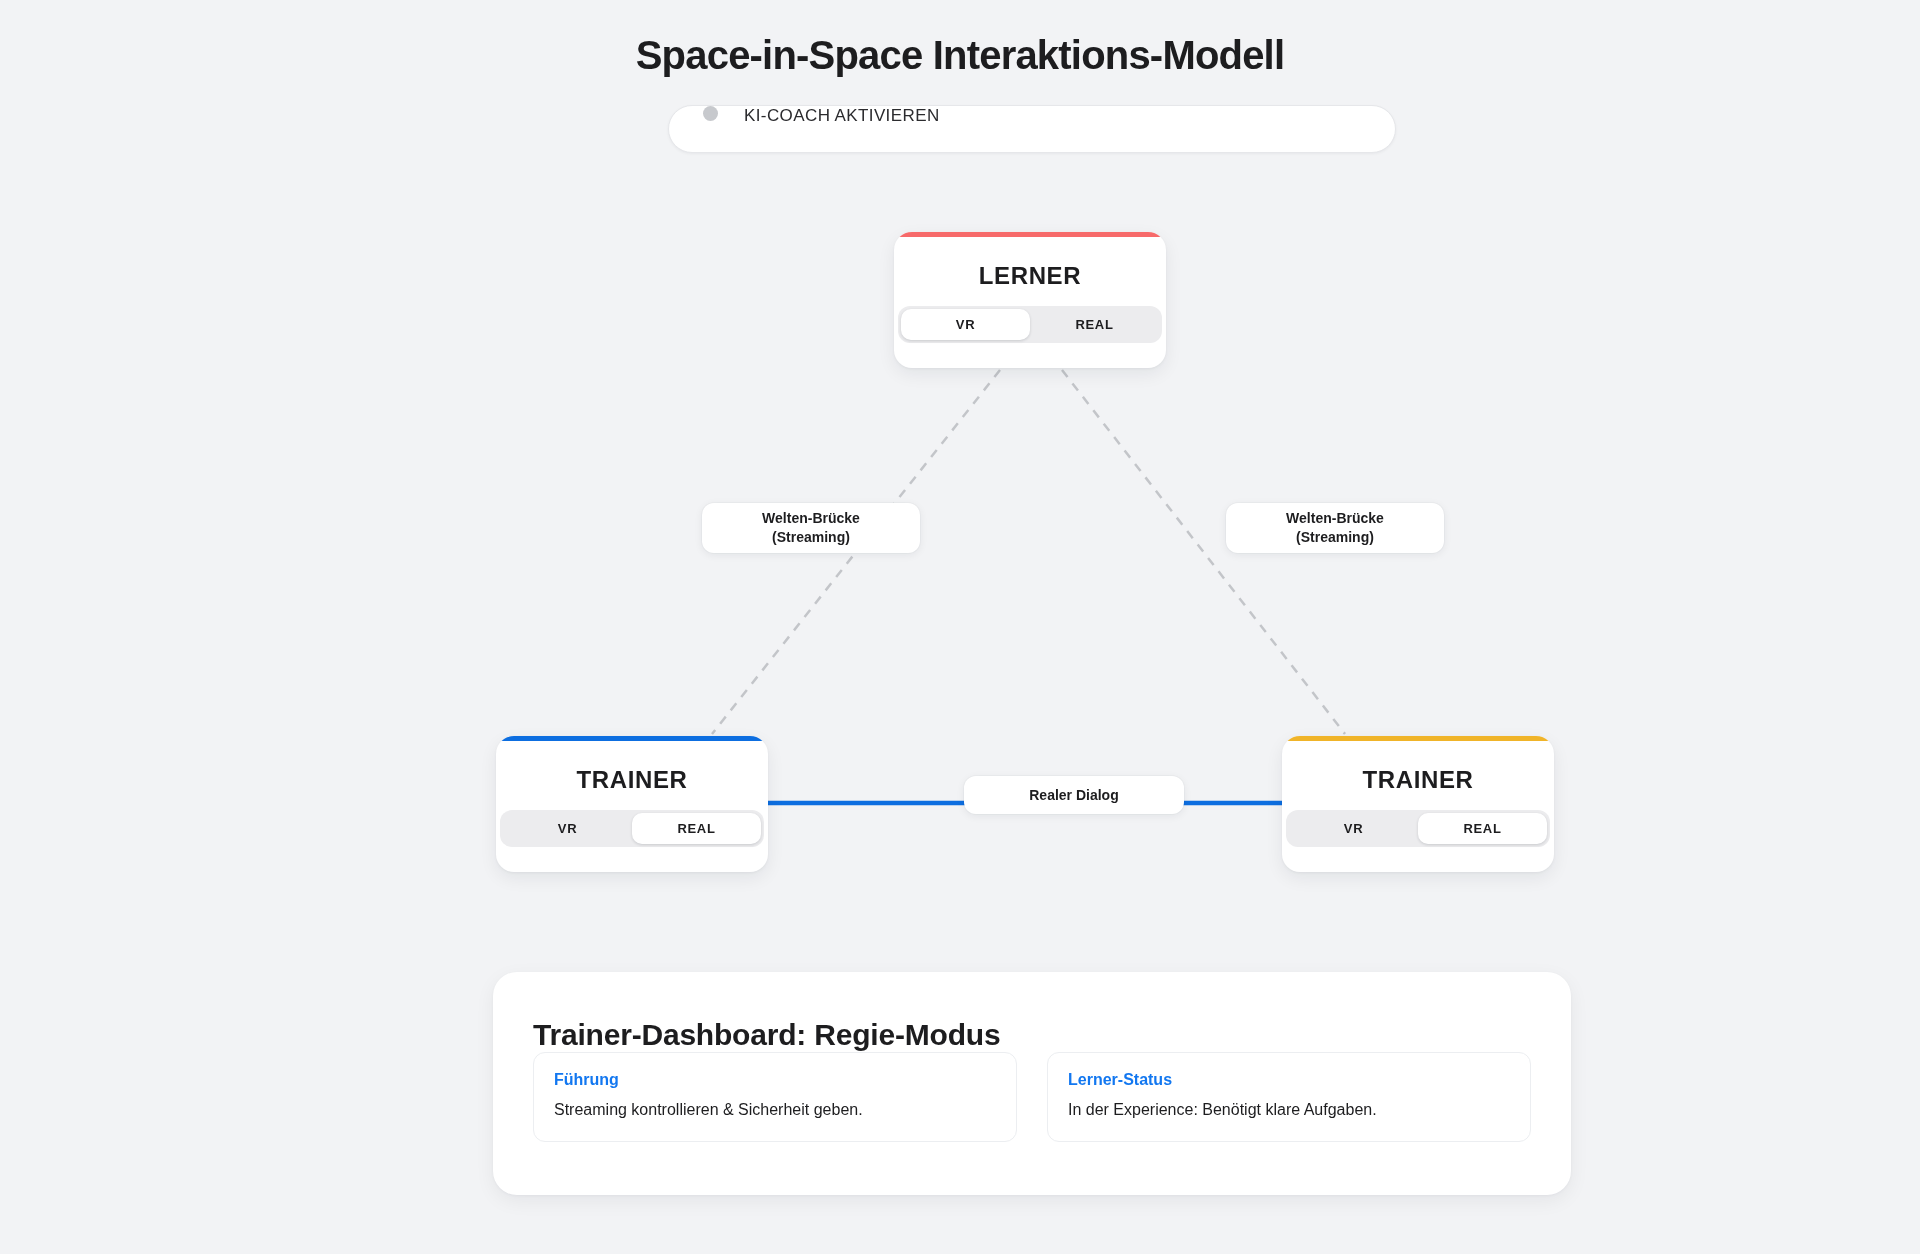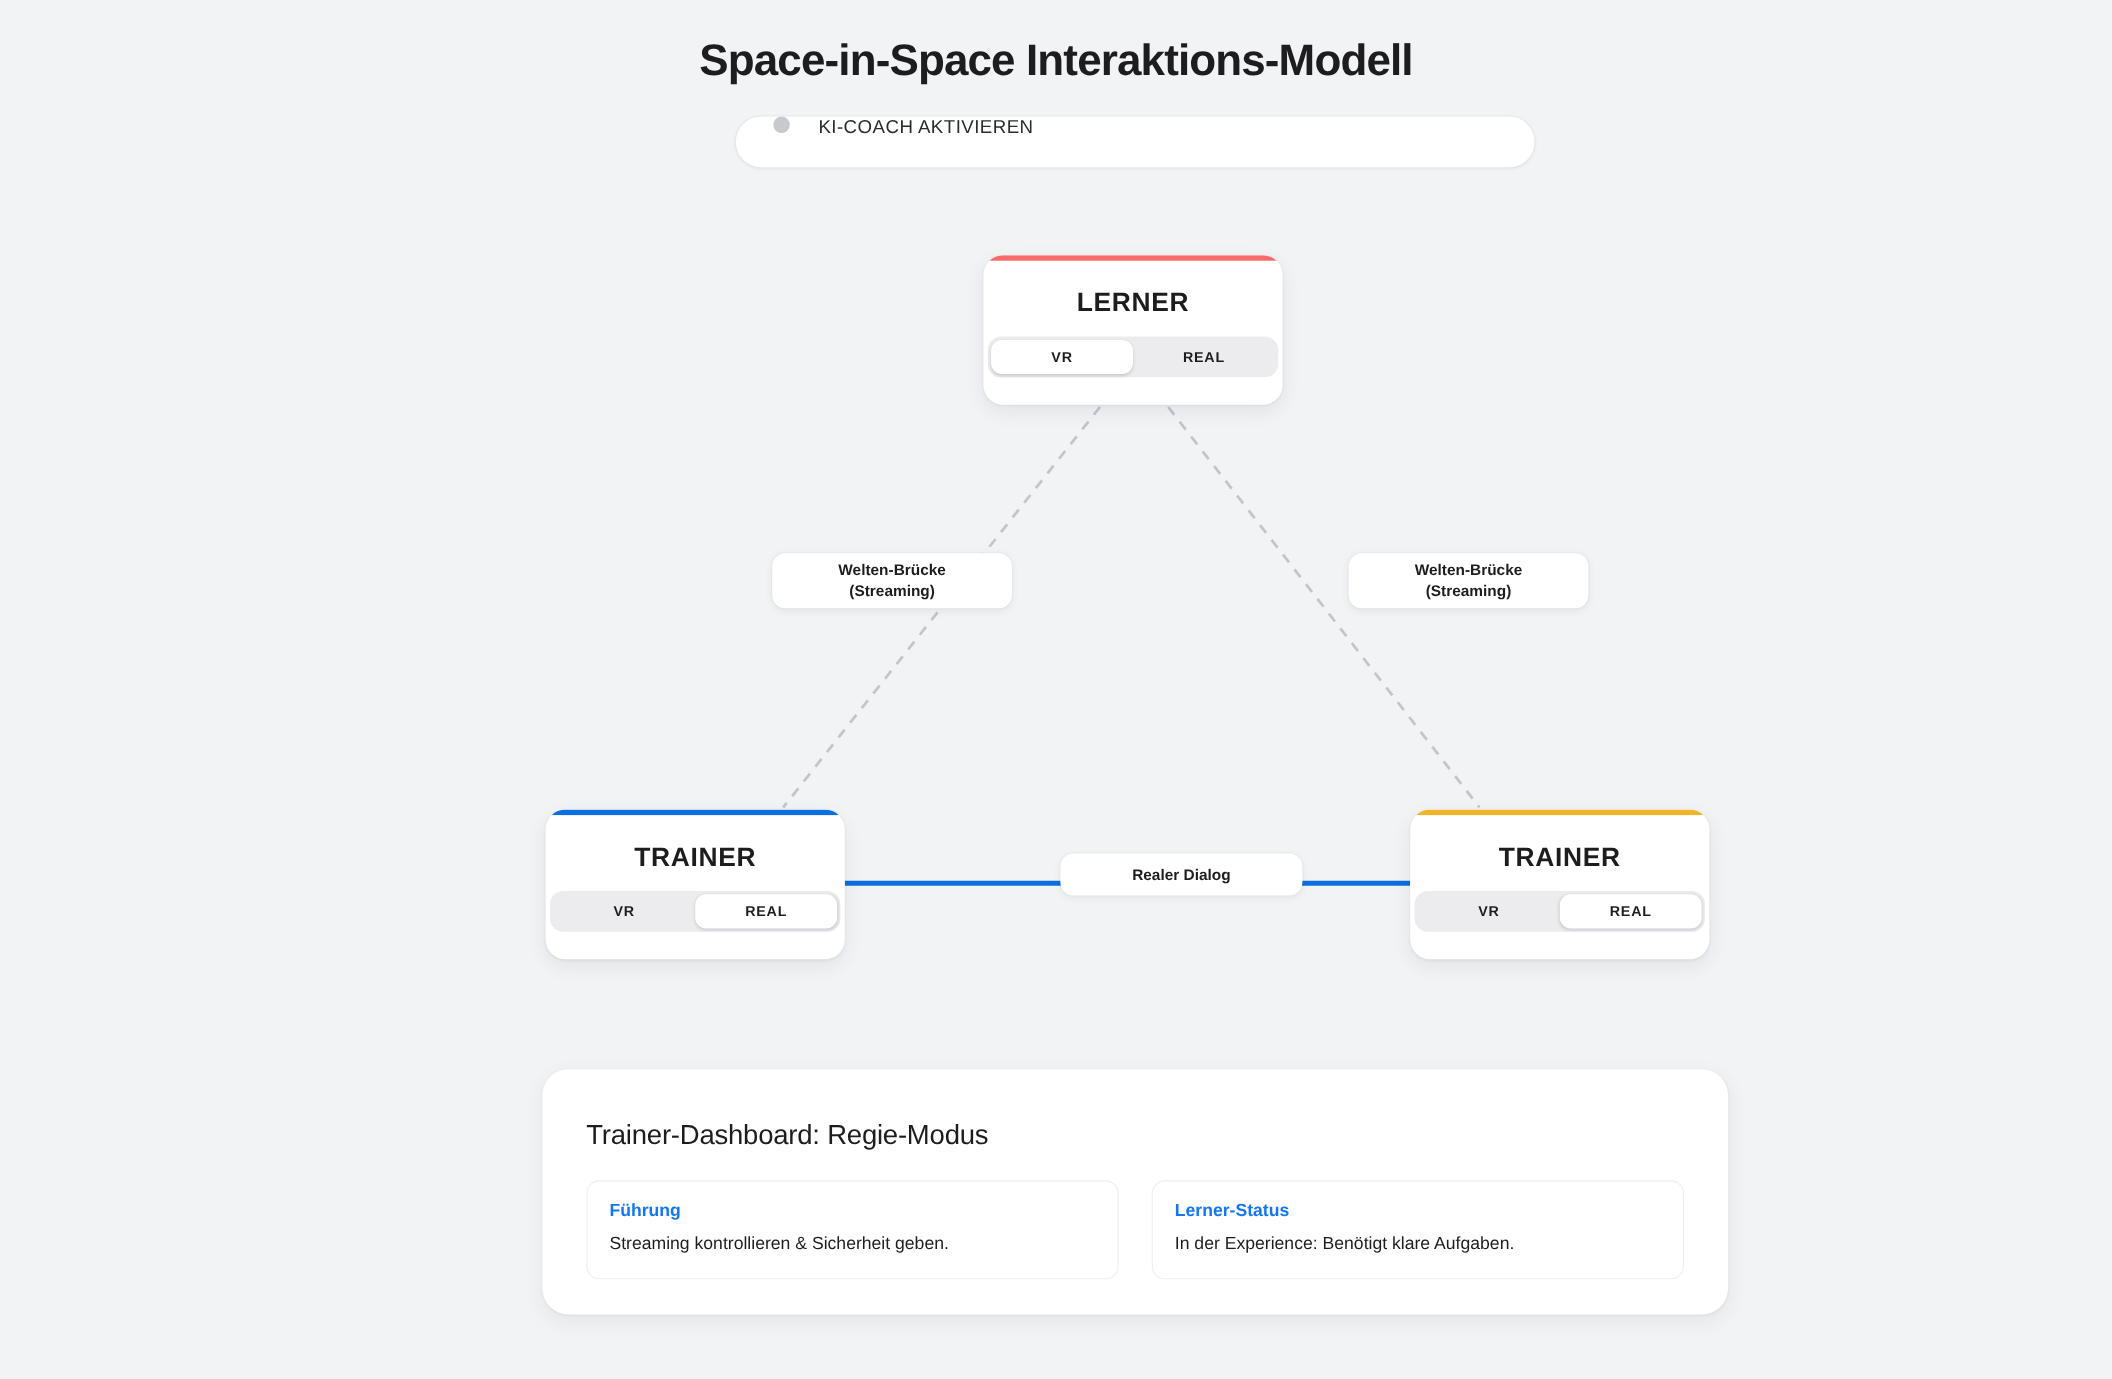--- a/index.html
+++ b/index.html
@@ -163,27 +163,26 @@
     left: 493px;
     top: 972px;
     width: 1078px;
     height: 223px;
     background: #ffffff;
     border-radius: 24px;
     box-shadow: 0 6px 20px rgba(16,24,40,0.06), 0 1px 3px rgba(16,24,40,0.04);
     padding: 46px 40px 0 40px;
   }
   .dash-title {
-    font-size: 25px;
-    font-weight: 400;
+    font-size: 30px;
+    font-weight: 700;
     letter-spacing: -0.2px;
     color: #1d1d1f;
   }
   .dash-grid {
-    margin-top: 26px;
     display: flex;
     gap: 30px;
   }
   .dash-card {
     flex: 1 1 0;
     border: 1px solid #eceef1;
     border-radius: 12px;
     padding: 18px 20px 20px 20px;
     background: #ffffff;
     min-height: 84px;

